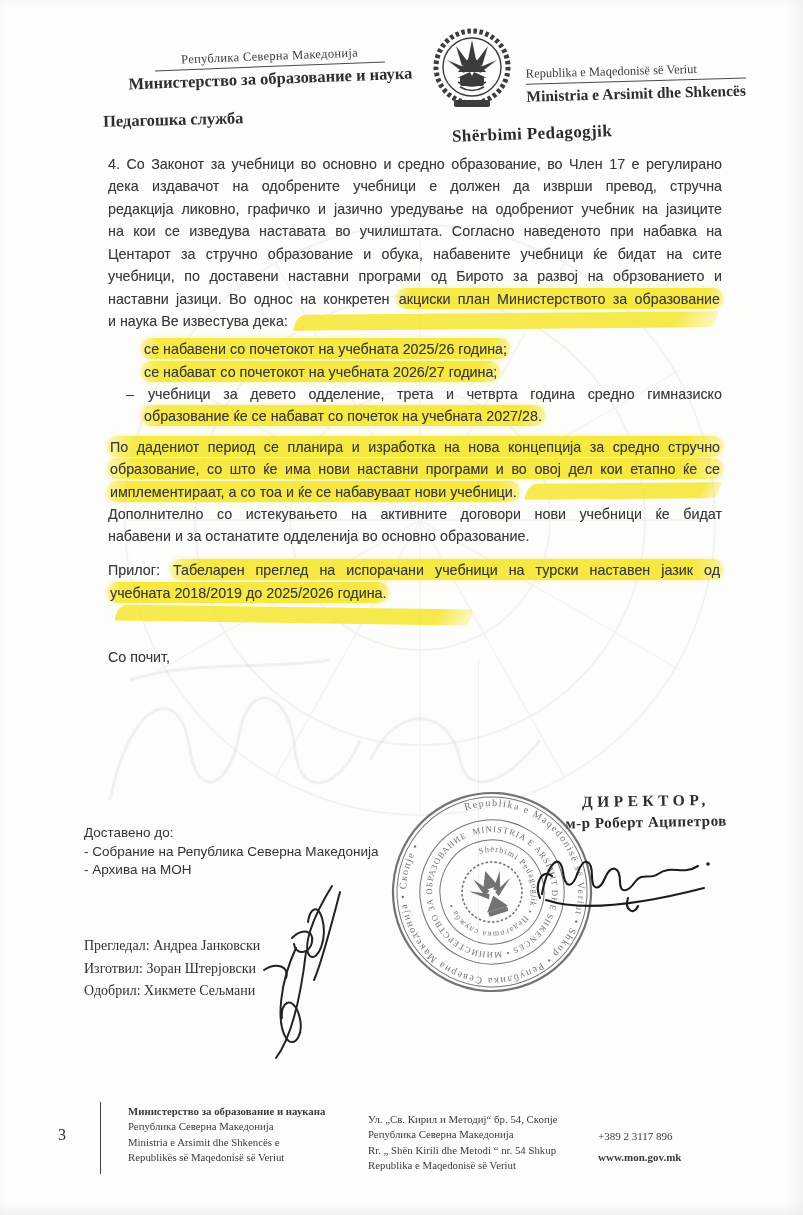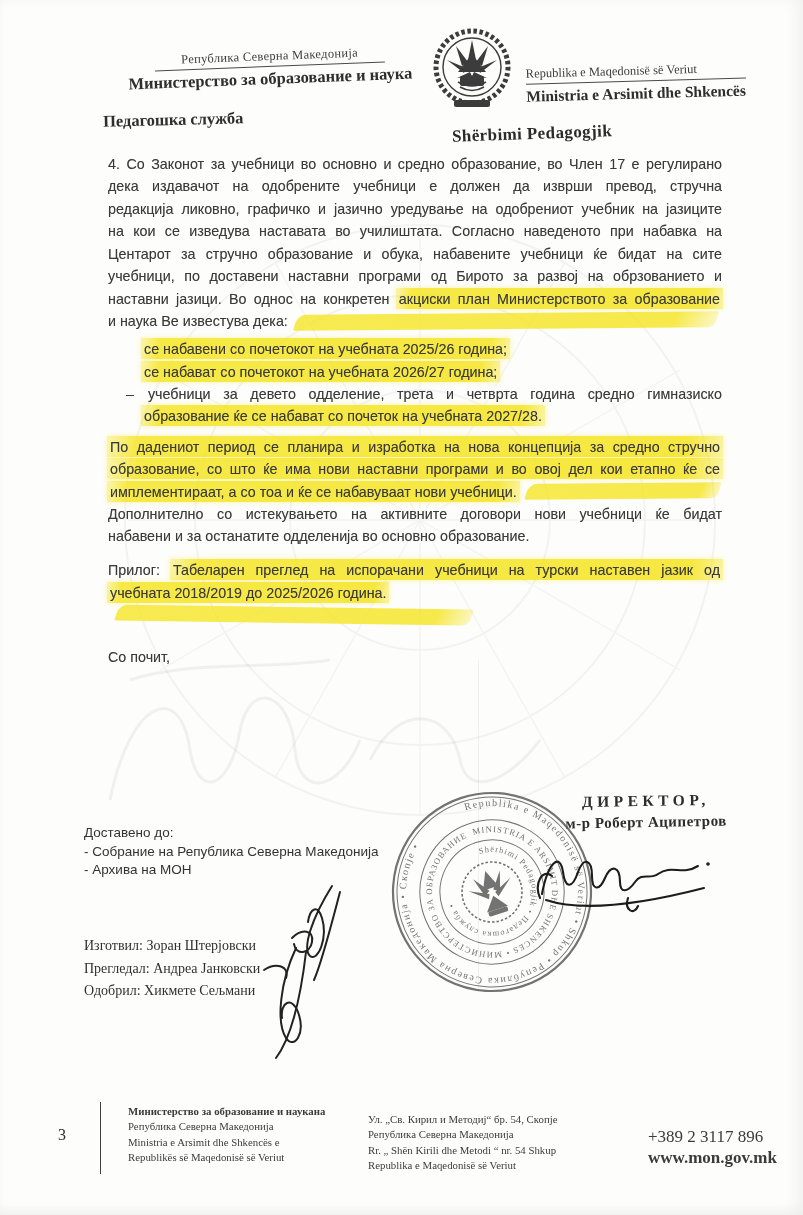--- a/index.html
+++ b/index.html
@@ -23,21 +23,21 @@
   .bodytext{position:absolute;left:100px;top:153px;width:614px;font-size:14.3px;line-height:22.45px;color:#3a3a3a;text-shadow:0 0 .5px rgba(40,40,40,.35);margin-left:8px;}
   .line{min-height:22.45px;}
   .just{text-align:justify;text-align-last:justify;}
   .bullet{padding-left:18px;}
   .cont{padding-left:34px;}
   .dash{margin-right:14px;}
   .para{margin:0;}
   .mt4{margin-top:5px;} .mt8{margin-top:8px;} .mt11{margin-top:11px;} .mt20{margin-top:20px;}
   .hl{
     background:linear-gradient(100deg,rgba(246,230,38,.35),rgba(246,230,38,.85) 5%,rgba(245,228,32,.85) 94%,rgba(246,230,38,.4));
-    padding:2.5px 3px;margin:0 -1px;border-radius:0;
+    padding:2.5px 3px;margin:0 -1px;border-radius:10px;
     box-shadow:0 0 5px rgba(246,230,38,.4);
   }
   .hl:empty{display:none;}
   .tail{display:inline-block;height:16px;vertical-align:-3px;margin-left:8px;border-radius:8px 2px 6px 2px;
     background:linear-gradient(100deg,rgba(246,230,38,.8),rgba(245,228,32,.8) 90%,rgba(246,230,38,.25));
     transform:skewX(-18deg) rotate(-.5deg);}
   .tail-a{width:420px;} .tail-b{width:192px;} .tail-c{width:356px;transform:skewX(-18deg) rotate(.8deg);}
   
   .director{position:absolute;left:518px;top:792px;width:256px;text-align:center;transform:rotate(-1deg);font-family:"Liberation Serif",serif;color:#2d2d2d;}
   .director .title{font-size:15.5px;font-weight:bold;letter-spacing:4.5px;}
@@ -47,21 +47,21 @@
   .delivered{position:absolute;left:84px;top:824px;font-family:Liberation Sans, sans-serif;font-size:13.5px;line-height:18.5px;color:#333;}
   .staff{position:absolute;left:84px;top:935px;font-family:"Liberation Serif",serif;font-size:14px;line-height:22.5px;color:#303030;}
   .scribble1{position:absolute;left:252px;top:878px;width:110px;height:110px;}
   .scribble2{position:absolute;left:236px;top:942px;width:110px;height:120px;}
   
   .pagenum{position:absolute;left:58px;top:1126px;font-family:"Liberation Serif",serif;font-size:16px;color:#2e2e2e;}
   .vrule{position:absolute;left:100px;top:1102px;width:1.4px;height:72px;background:#3f3f3f;}
   .f-col{position:absolute;font-family:"Liberation Serif",serif;font-size:10.8px;line-height:15.3px;color:#3b3b3b;}
   .f1{left:128px;top:1104px;} .f1 .b{font-weight:bold;}
   .f2{left:368px;top:1112px;}
-  .f3{left:648px;top:1126px;line-height:21px;font-size:17px;}
+  .f3{left:598px;top:1126px;line-height:21px;font-size:11px;}
   .f3 .site{font-weight:bold;}
   
   .ghost{position:absolute;pointer-events:none;}
   .g-emblem{left:90px;top:210px;width:640px;height:620px;opacity:.05;}
   .g-hand{left:70px;top:640px;width:520px;height:210px;opacity:.07;}
   .g-fold{left:478px;top:660px;width:1px;height:330px;background:rgba(0,0,0,.05);}
 </style>
 </head>
 <body>
 
@@ -213,22 +213,22 @@
     </g>
   </svg>
 
   <div class="delivered">
     <div>Доставено до:</div>
     <div>- Собрание на Република Северна Македонија</div>
     <div>- Архива на МОН</div>
   </div>
 
   <div class="staff">
+    <div>Прегледал: Андреа Јанковски</div>
     <div>Изготвил: Зоран Штерјовски</div>
-    <div>Прегледал: Андреа Јанковски</div>
     <div>Одобрил:  Хикмете Сељмани</div>
   </div>
 
   <svg class="scribble1" viewBox="0 0 110 110">
     <g stroke="#222" stroke-width="2" fill="none" stroke-linecap="round">
       <path d="M80,8 C60,40 50,70 58,78 C66,84 76,60 70,40 C66,26 58,30 56,44"></path>
       <path d="M88,14 C80,44 70,84 62,102"></path>
       <path d="M40,60 C50,50 62,52 60,64 C58,76 44,78 42,66"></path>
     </g>
   </svg>

